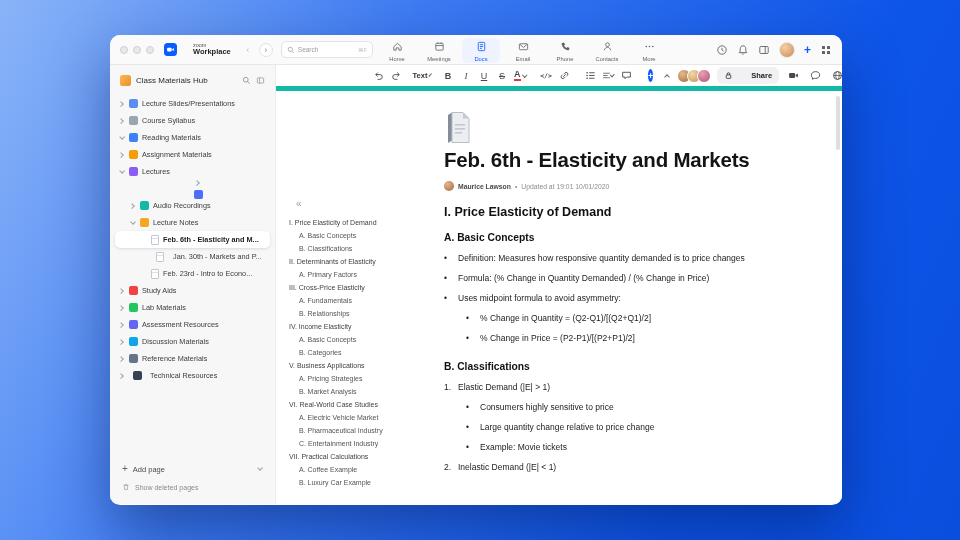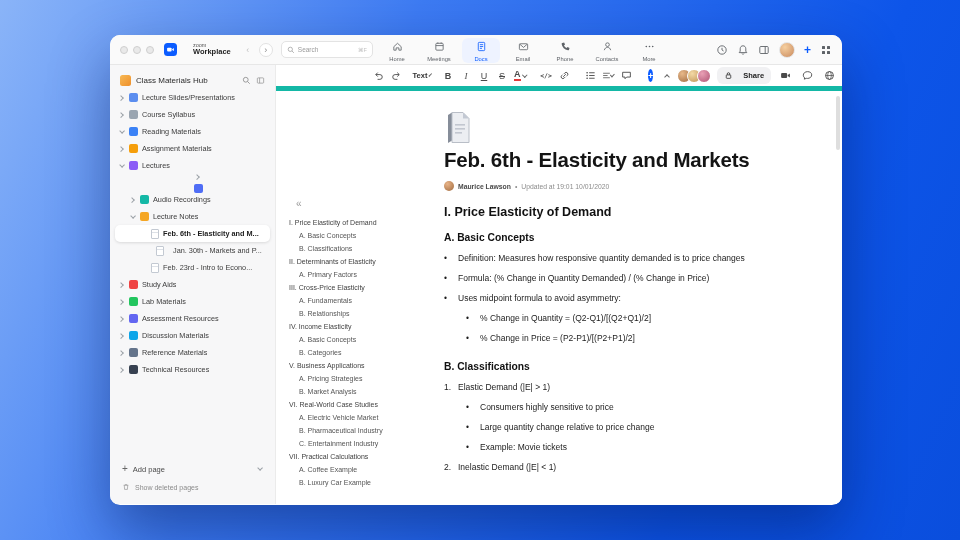--- a/index.html
+++ b/index.html
@@ -39,21 +39,21 @@
   .app-body{display:flex;height:439px}
   .sidebar{width:166px;background:#f7f7f8;border-right:1px solid #ebebeb;position:relative;padding-top:6px;flex:0 0 166px}
   .main{flex:1;display:flex;flex-direction:column;background:#fff;min-width:0}
 
   
   .sb-header{display:flex;align-items:center;gap:5px;padding:0 10px;height:18px}
   .sb-book{width:11px;height:11px;border-radius:2.5px;background:linear-gradient(135deg,#f7b955,#ee8f2a);flex:0 0 11px}
   .sb-title{font-size:8px;font-weight:400;color:#2b2b2b;flex:1;white-space:nowrap;overflow:hidden}
   .sb-ic{color:#8a8a8a;display:flex}
   .sb-ic svg{width:9px;height:9px}
-  .tree{}
+  .tree{margin-top:6px}
   .trow{height:17px;display:flex;align-items:center;gap:4px;margin:0 5px;padding-right:4px;border-radius:5px}
   .trow.sel{background:#fff;box-shadow:0 1px 3px rgba(0,0,0,.12)}
   .trow.sel .lbl{font-weight:700;color:#1d1d1d}
   .chev{width:6px;height:6px;display:inline-block;position:relative;flex:0 0 6px}
   .chev.r::before,.chev.d::before{content:"";position:absolute;width:3.2px;height:3.2px;border-right:1px solid #9aa0a6;border-bottom:1px solid #9aa0a6}
   .chev.r::before{transform:rotate(-45deg);left:0;top:1px}
   .chev.d::before{transform:rotate(45deg);left:1px;top:0}
   .sqic{width:9px;height:9px;border-radius:2px;flex:0 0 9px}
   .pg{width:8px;height:10px;background:#fff;border:1px solid #c3c9d2;border-radius:1px;flex:0 0 8px;box-shadow:inset 0 2px 0 #fff,inset 0 3px 0 #dde1e7}
   .lbl{font-size:7.3px;color:#3c3c3c;white-space:nowrap;overflow:hidden;text-overflow:ellipsis}
@@ -76,21 +76,21 @@
   .ital-b{font-style:italic;font-family:"Liberation Serif",serif}
   .und-b{text-decoration:underline}
   .str-b{text-decoration:line-through}
   .code-b{font-family:"DejaVu Sans Mono",monospace;font-size:6.5px;font-weight:700}
   .fcolor{display:flex;align-items:center;gap:2px}
   .fcolor .A{font-size:9px;font-weight:700;border-bottom:2px solid #e23b3b;line-height:1.1}
   .plus-circle{width:13px;height:13px;border-radius:50%;background:#0b5cff;color:#fff;font-size:9px;font-weight:700;display:flex;align-items:center;justify-content:center;margin:0 4px}
   .tb-right{margin-left:auto;display:flex;align-items:center;gap:6px}
   .avatars{display:flex;padding-left:4px}
   .cav{width:14px;height:14px;border-radius:50%;border:1.5px solid #fff;margin-left:-4px}
-  .share{height:17px;background:#f1f1f3;border-radius:6px;display:flex;align-items:center;gap:10px;padding:0 7px;font-size:7.5px;color:#222;font-weight:600}
+  .share{height:17px;background:#f1f1f3;border-radius:6px;display:flex;align-items:center;gap:18px;padding:0 7px;font-size:7.5px;color:#222;font-weight:600}
   .share svg{width:9px;height:9px}
 
   
   .doc-area{flex:1;position:relative;overflow:hidden;background:#fff}
   .scrollbar{position:absolute;right:2px;top:5px;width:4px;height:54px;border-radius:2px;background:#dedede}
   .toc-collapse{position:absolute;left:20px;top:108px;font-size:10px;color:#9a9a9a;line-height:1}
   .toc{position:absolute;left:13px;top:125px;width:142px}
   .titem{font-size:7px;color:#555;height:13px;line-height:13px;white-space:nowrap;overflow:hidden}
   .titem.l0{color:#3f3f3f}
   .titem.l1{padding-left:10px}
@@ -325,21 +325,21 @@
             <div class="trow" style="padding-left: 4px;">
               <span class="chev r"></span>
               <span class="sqic" style="background: rgb(14, 165, 233);"></span>
               <span class="lbl">Discussion Materials</span>
             </div>
             <div class="trow" style="padding-left: 4px;">
               <span class="chev r"></span>
               <span class="sqic" style="background: rgb(100, 116, 139);"></span>
               <span class="lbl">Reference Materials</span>
             </div>
-            <div class="trow" style="padding-left: 4px;">
+            <div class="trow" style="padding-left: 4px; gap: 8px;">
               <span class="chev r"></span>
               <span class="sqic" style="background: rgb(55, 65, 81);"></span>
               <span class="lbl">Technical Resources</span>
             </div>
           </div>
         <div class="sb-footer">
           <div class="addrow">
             <span class="plus">+</span>
             <span>Add page</span>
             <span class="chev d"></span>

